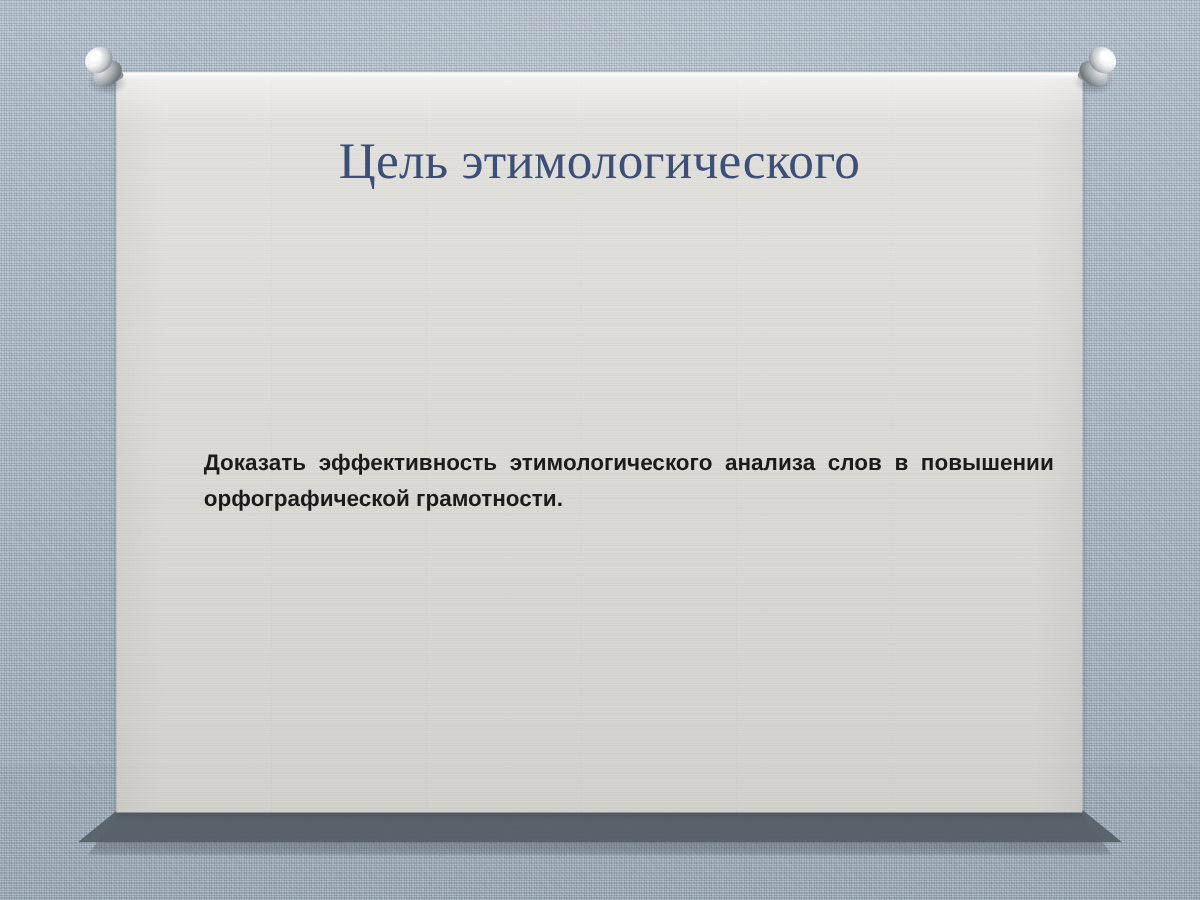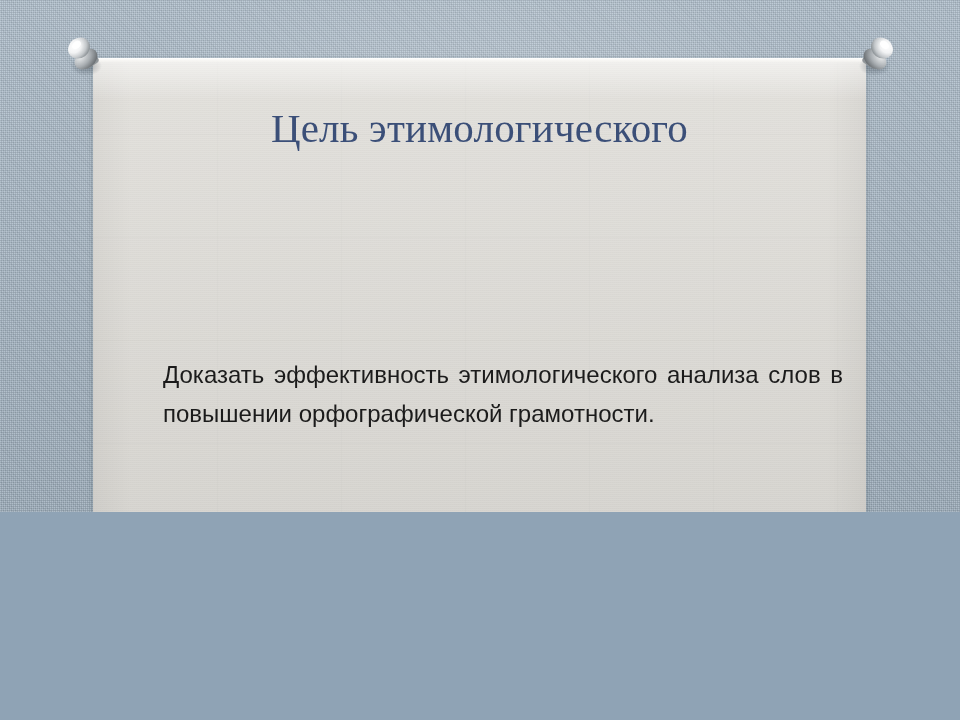--- a/index.html
+++ b/index.html
@@ -4,21 +4,21 @@
 <title>Slide</title>
 <style>
   html, body {
     margin: 0;
     padding: 0;
     background: #8fa3b5;
   }
   #slide {
     position: relative;
     width: 960px;
-    height: 512px;
+    height: 720px;
     overflow: hidden;
     font-family: "Liberation Sans", sans-serif;
     
     background-color: #a6b7c6;
     background-image:
       radial-gradient(ellipse at 50% 40%, rgba(255,255,255,0.22) 0%, rgba(255,255,255,0.0) 62%),
       linear-gradient(180deg, rgba(255,255,255,0.10) 0%, rgba(0,0,0,0.045) 100%),
       repeating-linear-gradient(0deg,  rgba(255,255,255,0.085) 0px, rgba(255,255,255,0.085) 1px, rgba(0,0,0,0.075) 1px, rgba(0,0,0,0.075) 2px),
       repeating-linear-gradient(90deg, rgba(255,255,255,0.085) 0px, rgba(255,255,255,0.085) 1px, rgba(0,0,0,0.075) 1px, rgba(0,0,0,0.075) 2px),
       repeating-linear-gradient(45deg, rgba(0,0,0,0.030) 0px, rgba(0,0,0,0.030) 1px, rgba(255,255,255,0.030) 1px, rgba(255,255,255,0.030) 3px);
@@ -89,23 +89,24 @@
 
   
   .body-text {
     position: absolute;
     left: 70px;
     top: 298px;
     width: 680px;
     text-align: justify;
     text-align-last: left;
     font-family: "Liberation Sans", "DejaVu Sans", sans-serif;
-    font-size: 24px;
+    font-size: 18px;
     line-height: 1.62;
     color: #1b1b1b;
+    font-weight: bold;
   }
 
   
   .pin {
     position: absolute;
     width: 56px;
     height: 56px;
   }
   .pin-left  { left: 56px;  top: 28px; }
   .pin-right { left: 849px; top: 28px; transform: scaleX(-1); }

